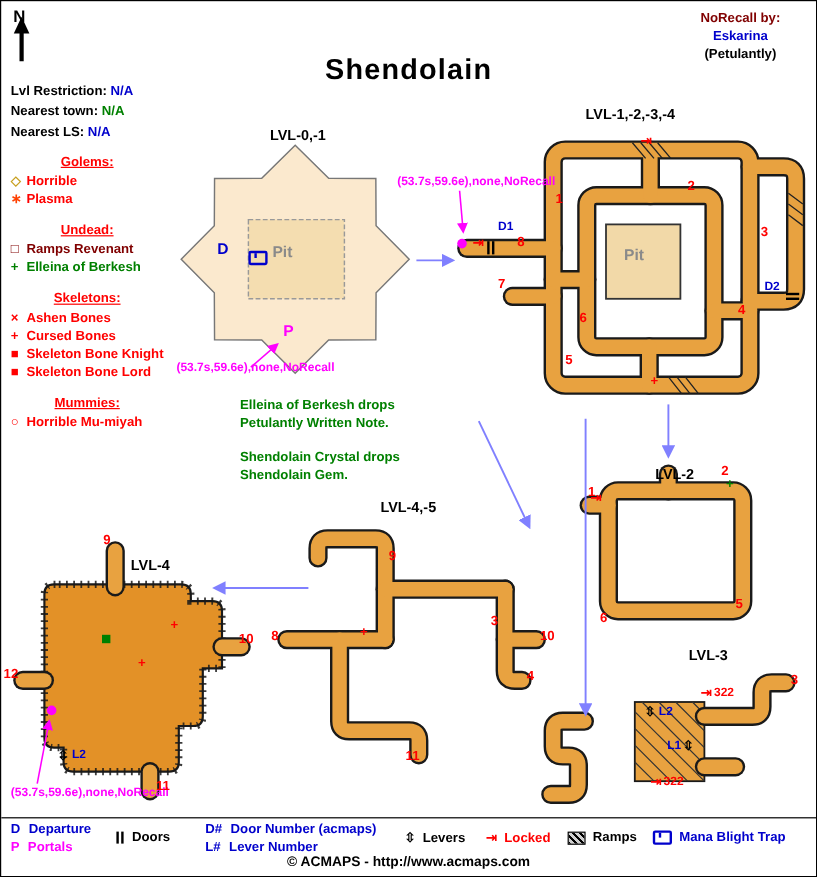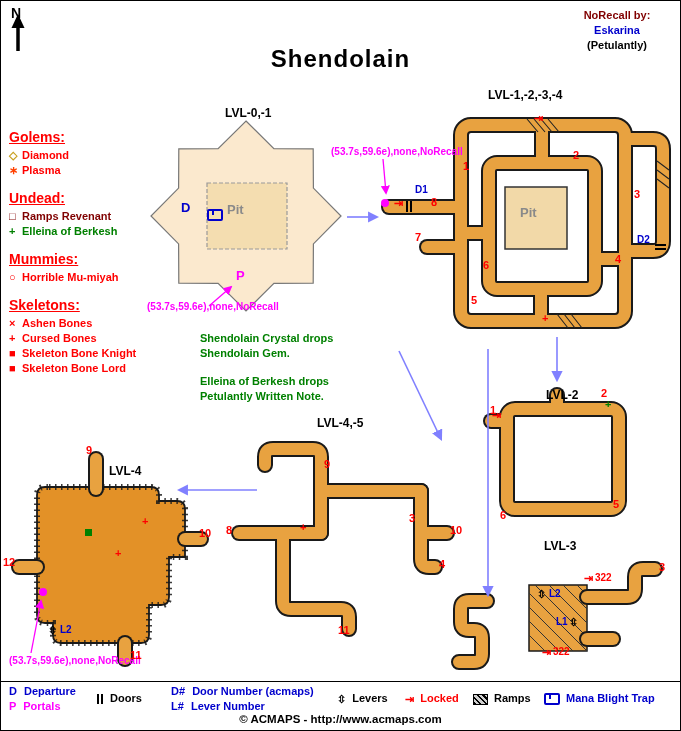--- a/index.html
+++ b/index.html
@@ -9,21 +9,21 @@
   .title{position:absolute;left:0;right:0;top:7px;text-align:center;font-size:24px;letter-spacing:1px;color:#000;margin-top:37px;}
   .subtitle{position:absolute;left:0;right:0;top:33px;text-align:center;font-size:13px;color:#800000;}
   .compass-n{position:absolute;left:10px;top:4px;font-size:14px;color:#000;}
   .designer{position:absolute;right:8px;top:7px;width:110px;text-align:center;font-size:11px;line-height:15px;}
   .designer .by{color:#800000;}
   .designer .name{color:#0000cc;}
   .designer .note{color:#000;}
   .info{position:absolute;left:8px;top:67px;font-size:11px;line-height:17px;color:#000;}
   .legend{position:absolute;left:8px;top:128px;}
   .lg-sec{margin-bottom:12px;}
-  .lg-head{color:#ff0000;text-decoration:underline;font-size:14px;margin-bottom:3px;}
+  .lg-head{color:#ff0000;text-decoration:underline;font-size:11px;margin-bottom:3px;text-align:center;}
   .lg-item{font-size:11px;line-height:15px;white-space:nowrap;}
   .lg-sym{display:inline-block;width:13px;}
   .notes{position:absolute;left:199px;top:330px;width:195px;}
   .note{color:#008000;font-size:11px;line-height:15px;white-space:pre-line;margin-bottom:13px;}
   .ml{position:absolute;line-height:1;white-space:nowrap;}
   .mk{position:absolute;line-height:1;}
   .mk-portal{width:8px;height:8px;border-radius:50%;background:#ff00ff;}
   .mk-door-v{width:2px;height:11px;background:#000;box-shadow:4px 0 0 #000;}
   .mk-door-h{width:11px;height:2px;background:#000;box-shadow:0 4px 0 #000;}
   .mk-mana{width:12px;height:8px;border:2px solid #0000cc;border-radius:2px;}
@@ -157,55 +157,60 @@
 
   <div class="compass-n">N</div>
   <div class="title">Shendolain</div>
 
   <div class="designer">
     <div class="by">NoRecall by:</div>
     <div class="name">Eskarina</div>
     <div class="note">(Petulantly)</div>
   </div>
 
+  <div class="info">
+      <div><span>Lvl Restriction: </span><span style="color: rgb(0, 0, 204);">N/A</span></div>
+      <div><span>Nearest town: </span><span style="color: rgb(0, 128, 0);">N/A</span></div>
+      <div><span>Nearest LS: </span><span style="color: rgb(0, 0, 204);">N/A</span></div>
+    </div>
   <div class="legend">
       <div class="lg-sec">
         <div class="lg-head">Golems:</div>
-        <div class="lg-item"><span class="lg-sym" style="color: rgb(200, 160, 32);">◇</span><span style="color: rgb(255, 0, 0);">Diamond</span></div>
+        <div class="lg-item"><span class="lg-sym" style="color: rgb(200, 160, 32);">◇</span><span style="color: rgb(255, 0, 0);">Horrible</span></div>
         <div class="lg-item"><span class="lg-sym" style="color: rgb(255, 64, 0);">∗</span><span style="color: rgb(255, 0, 0); text-align: right;">Plasma</span></div>
       </div>
       <div class="lg-sec">
         <div class="lg-head">Undead:</div>
         <div class="lg-item"><span class="lg-sym" style="color: rgb(128, 0, 0);">□</span><span style="color: rgb(128, 0, 0);">Ramps Revenant</span></div>
         <div class="lg-item"><span class="lg-sym" style="color: rgb(0, 128, 0);">+</span><span style="color: rgb(0, 128, 0);">Elleina of Berkesh</span></div>
       </div>
       <div class="lg-sec">
-        <div class="lg-head">Mummies:</div>
-        <div class="lg-item"><span class="lg-sym" style="color: rgb(255, 0, 0);">○</span><span style="color: rgb(255, 0, 0);">Horrible Mu-miyah</span></div>
-      </div>
-      <div class="lg-sec">
         <div class="lg-head">Skeletons:</div>
         <div class="lg-item"><span class="lg-sym" style="color: rgb(255, 0, 0);">×</span><span style="color: rgb(255, 0, 0);">Ashen Bones</span></div>
         <div class="lg-item"><span class="lg-sym" style="color: rgb(255, 0, 0);">+</span><span style="color: rgb(255, 0, 0);">Cursed Bones</span></div>
         <div class="lg-item"><span class="lg-sym" style="color: rgb(255, 0, 0);">■</span><span style="color: rgb(255, 0, 0);">Skeleton Bone Knight</span></div>
         <div class="lg-item"><span class="lg-sym" style="color: rgb(255, 0, 0);">■</span><span style="color: rgb(255, 0, 0);">Skeleton Bone Lord</span></div>
       </div>
+      <div class="lg-sec">
+        <div class="lg-head">Mummies:</div>
+        <div class="lg-item"><span class="lg-sym" style="color: rgb(255, 0, 0);">○</span><span style="color: rgb(255, 0, 0);">Horrible Mu-miyah</span></div>
+      </div>
     </div>
   <div class="notes">
+      <div class="note">Elleina of Berkesh drops
+Petulantly Written Note.</div>
       <div class="note">Shendolain Crystal drops
 Shendolain Gem.</div>
-      <div class="note">Elleina of Berkesh drops
-Petulantly Written Note.</div>
     </div>
 
   <div style="position:absolute;left:0;top:0;width:681px;height:731px;">
       <div class="ml" style="left: 224px; top: 106px; color: rgb(0, 0, 0); font-size: 12px;">LVL-0,-1</div>
       <div class="ml" style="left: 487px; top: 88px; color: rgb(0, 0, 0); font-size: 12px;">LVL-1,-2,-3,-4</div>
       <div class="ml" style="left: 545px; top: 388px; color: rgb(0, 0, 0); font-size: 12px;">LVL-2</div>
-      <div class="ml" style="left: 543px; top: 539px; color: rgb(0, 0, 0); font-size: 12px;">LVL-3</div>
+      <div class="ml" style="left: 573px; top: 539px; color: rgb(0, 0, 0); font-size: 12px;">LVL-3</div>
       <div class="ml" style="left: 316px; top: 416px; color: rgb(0, 0, 0); font-size: 12px;">LVL-4,-5</div>
       <div class="ml" style="left: 108px; top: 464px; color: rgb(0, 0, 0); font-size: 12px;">LVL-4</div>
       <div class="ml" style="left: 226px; top: 202px; color: rgb(138, 138, 138); font-size: 13px;">Pit</div>
       <div class="ml" style="left: 519px; top: 205px; color: rgb(138, 138, 138); font-size: 13px;">Pit</div>
       <div class="ml" style="left: 180px; top: 200px; color: rgb(0, 0, 204); font-size: 13px;">D</div>
       <div class="ml" style="left: 235px; top: 268px; color: rgb(255, 0, 255); font-size: 13px;">P</div>
       <div class="ml" style="left: 414px; top: 184px; color: rgb(0, 0, 204); font-size: 10px;">D1</div>
       <div class="ml" style="left: 636px; top: 234px; color: rgb(0, 0, 204); font-size: 10px;">D2</div>
       <div class="ml" style="left: 555px; top: 616px; color: rgb(0, 0, 204); font-size: 10px;">L1</div>
       <div class="ml" style="left: 548px; top: 588px; color: rgb(0, 0, 204); font-size: 10px;">L2</div>

